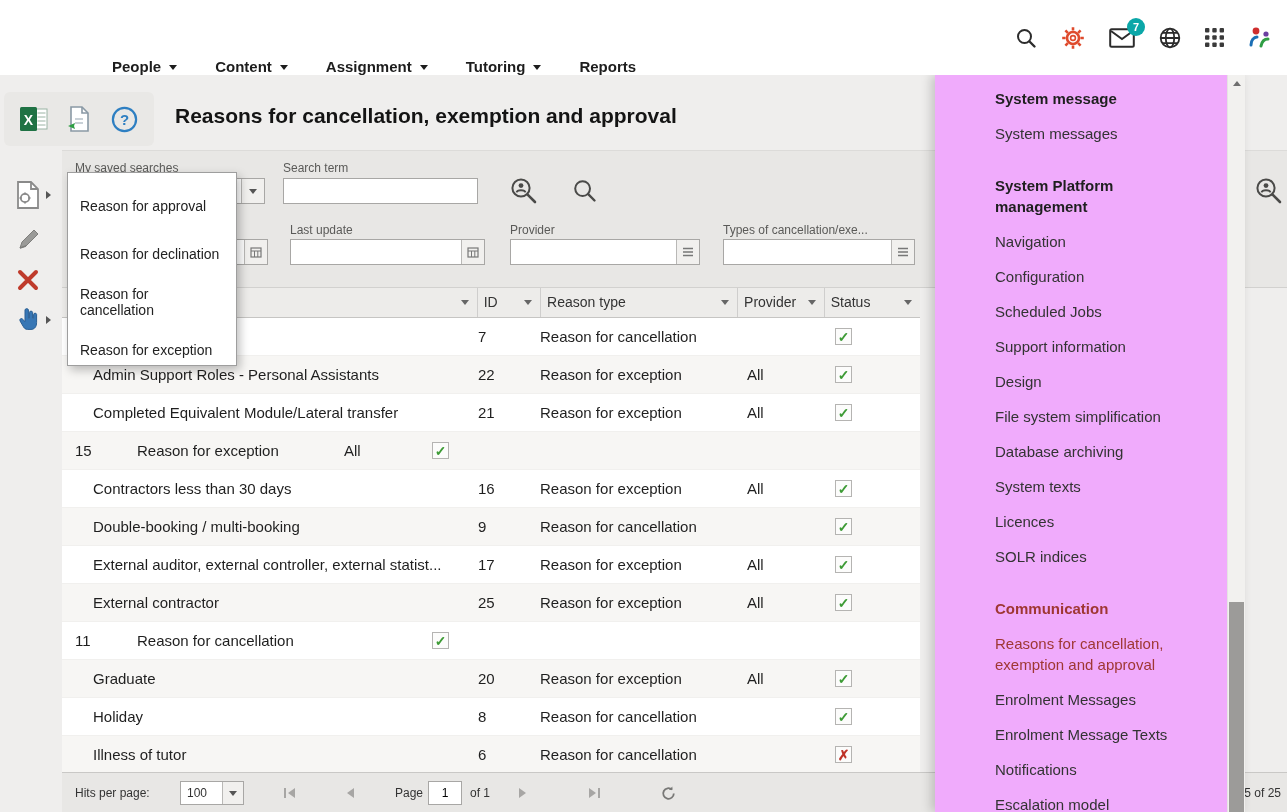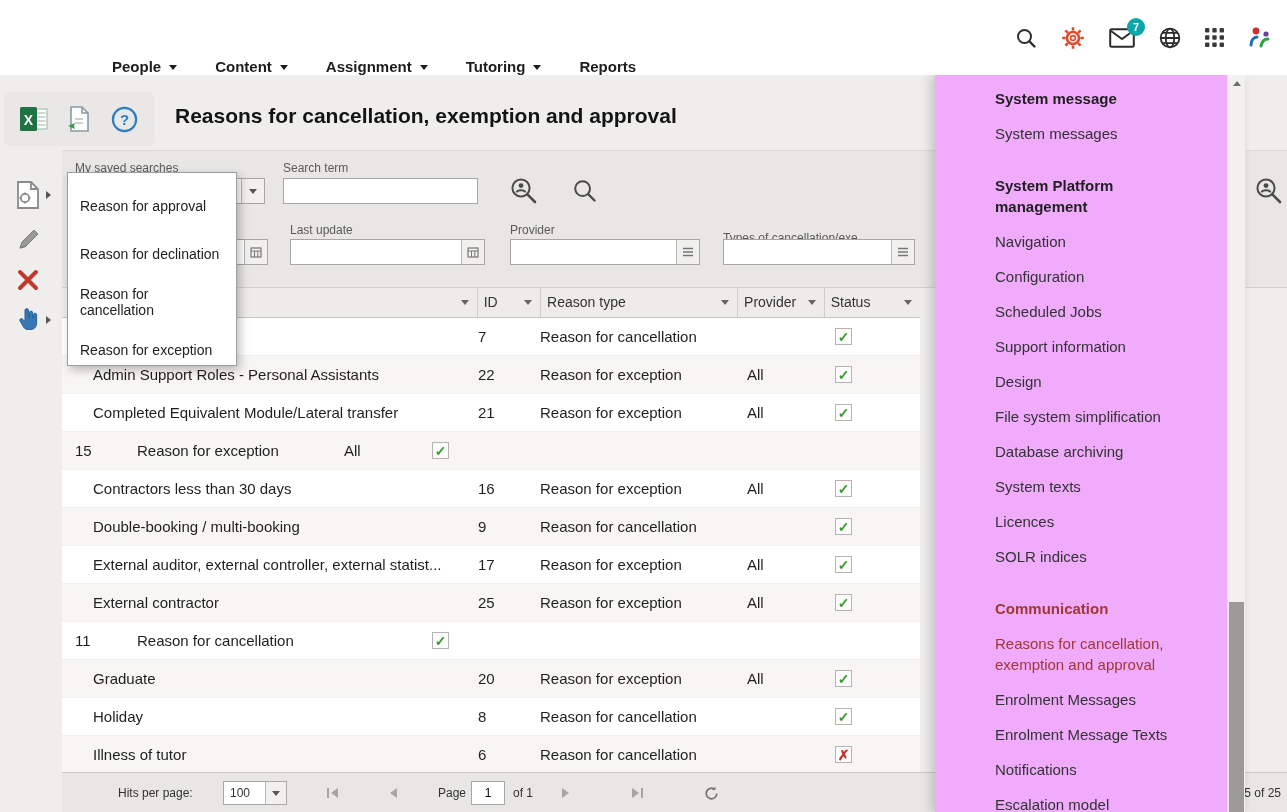--- a/index.html
+++ b/index.html
@@ -58,21 +58,21 @@
   .td-prov{width:89px;padding-left:14px;}
   .td-status{width:98px;padding-left:13px;overflow:visible;}
   .status-icon{width:17px;height:17px;border:1px solid #b5b4b2;background:#fcfcfb;display:flex;align-items:center;justify-content:center;
                font-size:14px;font-weight:700;box-sizing:border-box;}
   .st-check::before{content:"✓";color:#3d9b35;}
   .st-cross::before{content:"✗";color:#bf3328;}
 
   
   .footer{position:absolute;left:62px;top:772px;width:1225px;height:40px;background:#e8e7e5;border-top:1px solid #c9c8c6;
           font-size:12px;color:#333;z-index:4;}
-  .footer .abs{position:absolute;top:0;height:40px;display:flex;align-items:center;margin-left:43px;}
+  .footer .abs{position:absolute;top:0;height:40px;display:flex;align-items:center;}
   .pg-input{width:34px;height:24px;border:1px solid #a8a7a5;text-align:center;font-size:12px;font-family:"Liberation Sans",sans-serif;box-sizing:border-box;}
   .pg-btn{cursor:pointer;display:flex;align-items:center;}
   .hits-select{width:64px;height:24px;background:#fff;border:1px solid #a8a7a5;display:flex;box-sizing:border-box;cursor:pointer;}
   .hits-select .val{flex:1;display:flex;align-items:center;padding-left:6px;font-size:12px;}
   .hits-select .f-btn{width:20px;border-left:1px solid #b9b8b6;background:#f1f0ee;display:flex;align-items:center;justify-content:center;}
 
   
   .side-panel{position:absolute;left:935px;top:75px;width:310px;height:737px;background:#f0abfc;
               box-shadow:-4px 0 10px rgba(0,0,0,.18);z-index:40;}
   .menu{position:absolute;left:0;top:0;right:17px;bottom:0;overflow:hidden;padding:6px 0 0 60px;box-sizing:border-box;}
@@ -286,21 +286,21 @@
     <span class="f-label" style="left:448px;top:72px;">Provider</span>
     <div class="field" style="left:448px;top:88px;width:190px;">
       <input type="text" value="" style="">
       <span class="f-btn">
         <svg width="12" height="10" viewBox="0 0 12 10">
             <path d="M1 1.5h10 M1 5h10 M1 8.5h10" stroke="#777" stroke-width="1.4"></path>
           </svg>
       </span>
     </div>
 
-    <span class="f-label" style="left:661px;top:80px;">Types of cancellation/exe...</span>
+    <span class="f-label" style="left:661px;top:72px;">Types of cancellation/exe...</span>
     <div class="field" style="left:661px;top:88px;width:192px;">
       <input type="text" value="" style="">
       <span class="f-btn">
         <svg width="12" height="10" viewBox="0 0 12 10">
             <path d="M1 1.5h10 M1 5h10 M1 8.5h10" stroke="#777" stroke-width="1.4"></path>
           </svg>
       </span>
     </div>
 
     <span class="f-icon" style="left:1191px;top:24px;">

